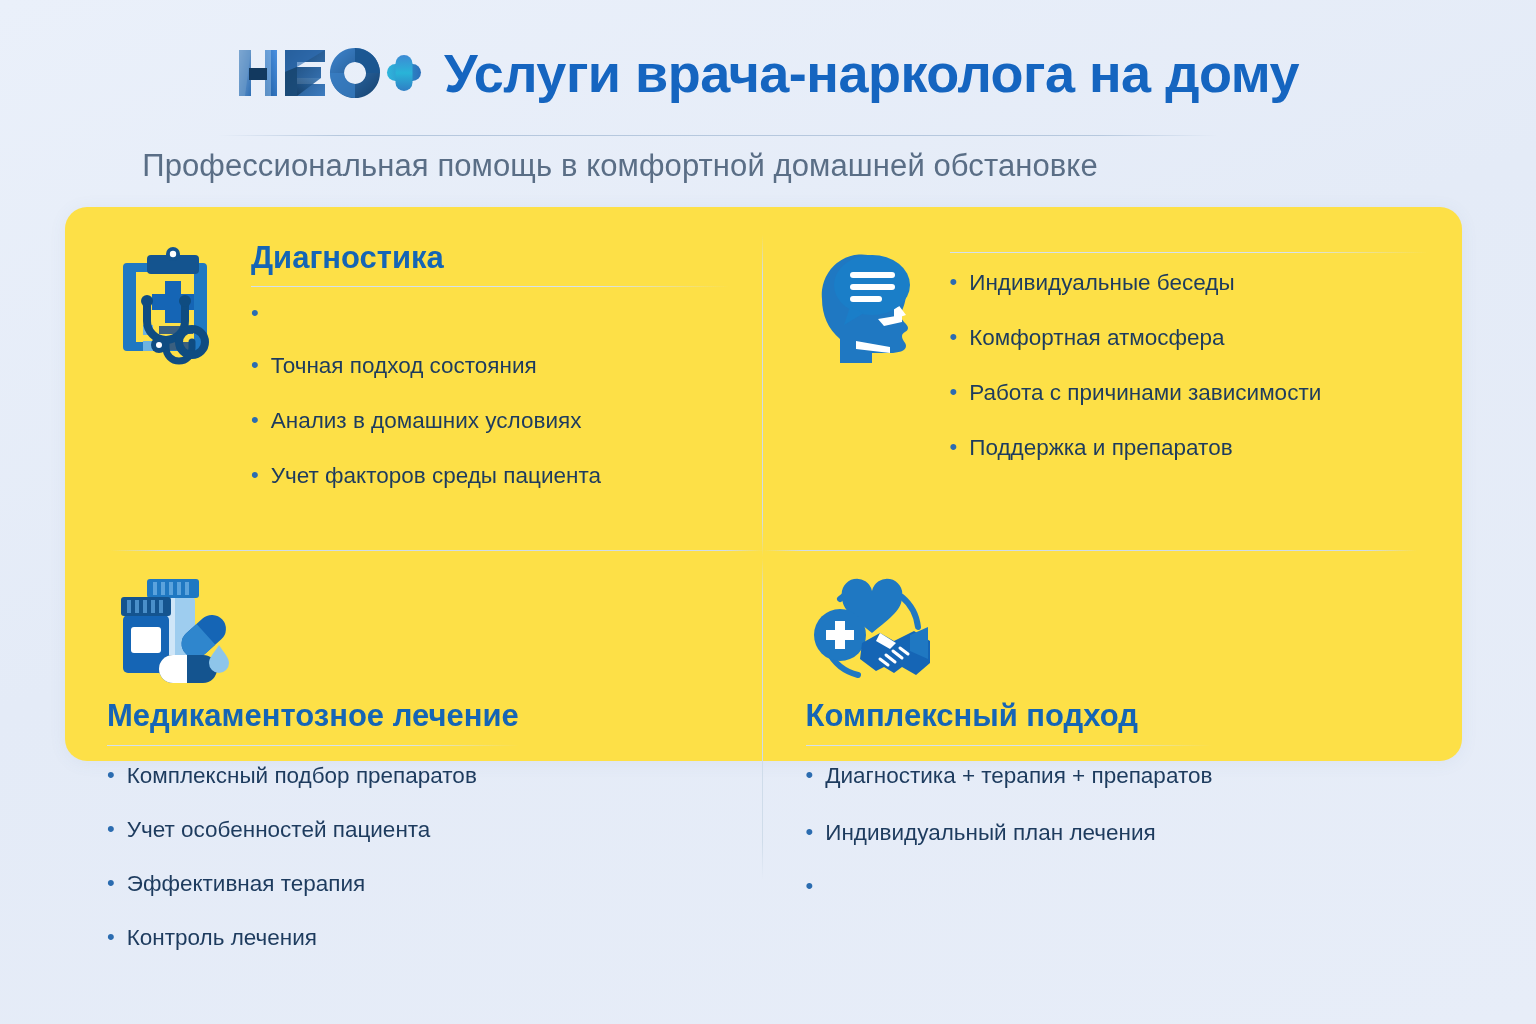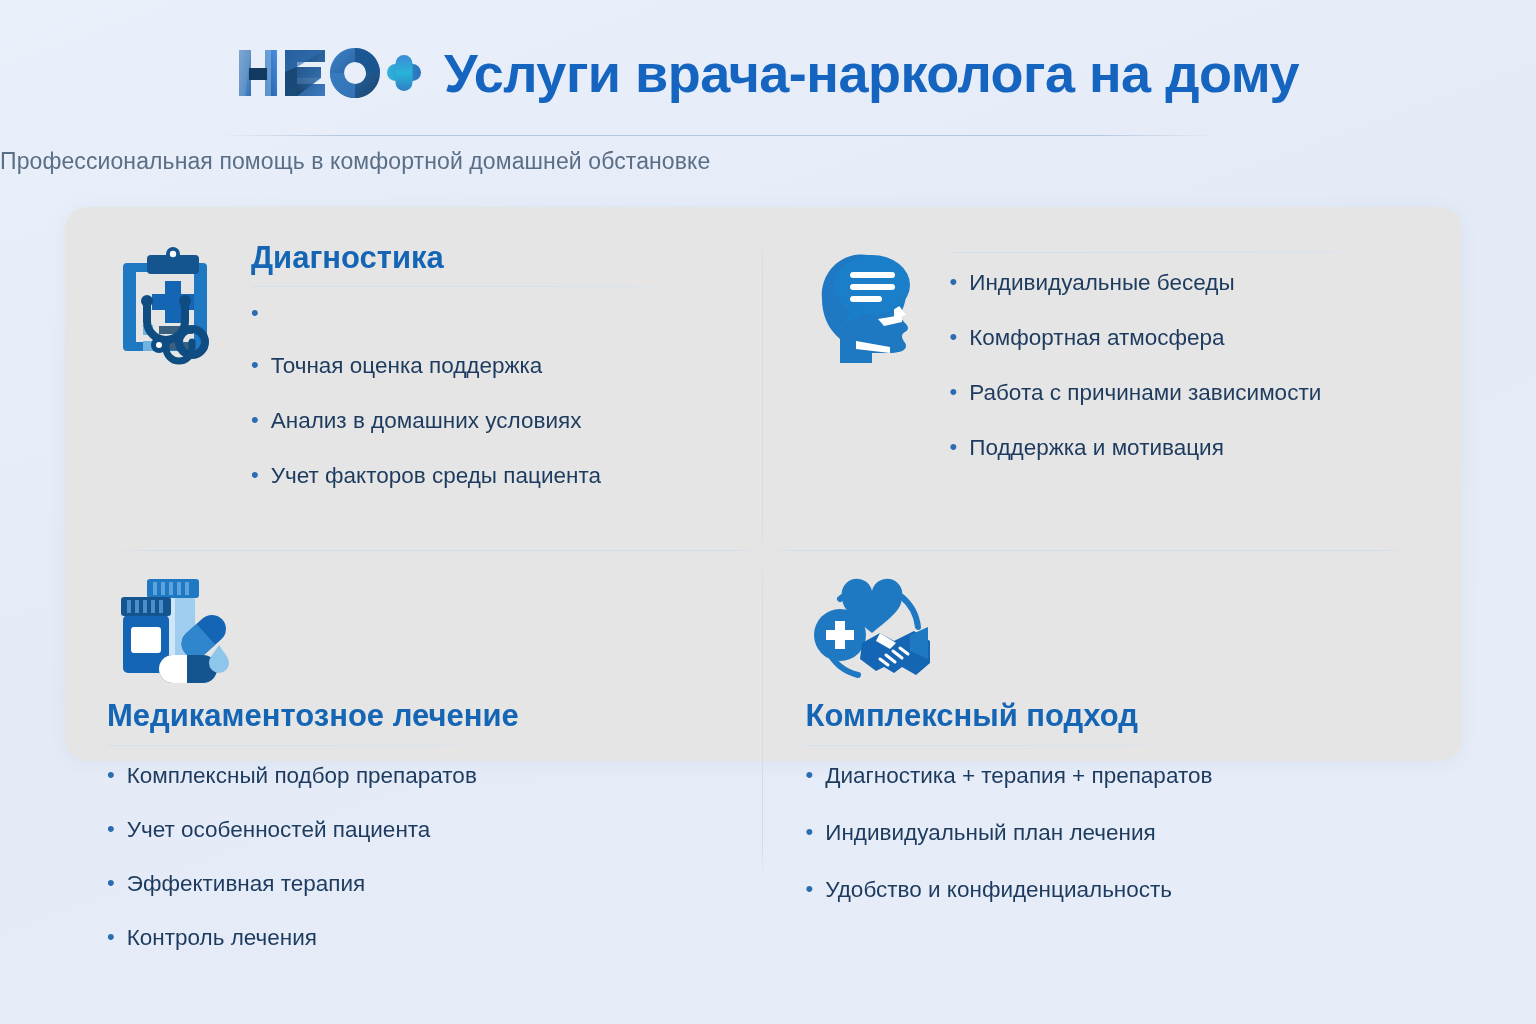--- a/index.html
+++ b/index.html
@@ -58,33 +58,34 @@
     width: 1000px;
     height: 1px;
     background: linear-gradient(90deg, rgba(170,192,220,0) 0%, #b6c8de 12%, #b6c8de 88%, rgba(170,192,220,0) 100%);
   }
 
   .subtitle {
     position: absolute;
     top: 148px;
     left: 0;
     width: 1240px;
-    font-size: 23px;
+    text-align: center;
+    font-size: 31px;
     color: #5a6e86;
     letter-spacing: 0.1px;
   }
 
   
   .panel {
     position: absolute;
     left: 65px;
     top: 207px;
     width: 1397px;
     height: 554px;
-    background: #e5e5e5;
+    background: #fde047;
     border-radius: 22px;
     box-shadow: 0 2px 18px rgba(90,120,160,0.07);
   }
 
   .grid {
     position: absolute;
     inset: 0;
     display: grid;
     grid-template-columns: 1fr 1fr;
     grid-template-rows: 1fr 1fr;
@@ -271,21 +272,21 @@
       </span>
       <div class="card-body">
         <div class="card-title">Диагностика</div>
         <div class="card-rule"></div>
         <ul class="bullets">
           <li>
               <span class="dot">•</span>
             </li>
           <li>
               <span class="dot">•</span>
-              <span>Точная оценка поддержка</span>
+              <span>Точная подход состояния</span>
             </li>
           <li>
               <span class="dot">•</span>
               <span>Анализ в домашних условиях</span>
             </li>
           <li>
               <span class="dot">•</span>
               <span>Учет факторов среды пациента</span>
             </li>
         </ul>
@@ -321,21 +322,21 @@
           <li>
               <span class="dot">•</span>
               <span>Комфортная атмосфера</span>
             </li>
           <li>
               <span class="dot">•</span>
               <span>Работа с причинами зависимости</span>
             </li>
           <li>
               <span class="dot">•</span>
-              <span>Поддержка и мотивация</span>
+              <span>Поддержка и препаратов</span>
             </li>
         </ul>
       </div>
     </div>
 
     <div class="card row2">
       <span class="card-icon">
         <svg viewBox="0 0 132 132" xmlns="http://www.w3.org/2000/svg">
 
           <rect x="44" y="34" width="44" height="58" rx="4" fill="#9ecdef"></rect>
@@ -426,20 +427,19 @@
           <li>
               <span class="dot">•</span>
               <span>Диагностика + терапия + препаратов</span>
             </li>
           <li>
               <span class="dot">•</span>
               <span>Индивидуальный план лечения</span>
             </li>
           <li>
               <span class="dot">•</span>
-              <span>Удобство и конфиденциальность</span>
             </li>
         </ul>
       </div>
     </div>
 
   </div>
 </div>
 
 </body></html>

